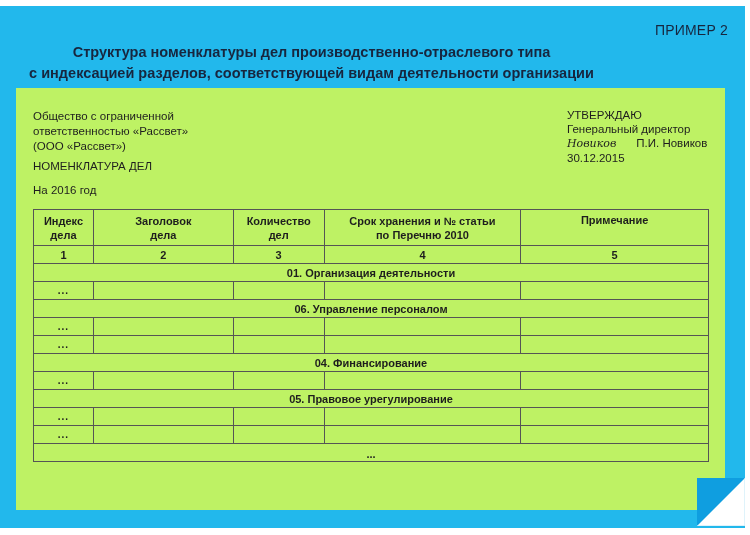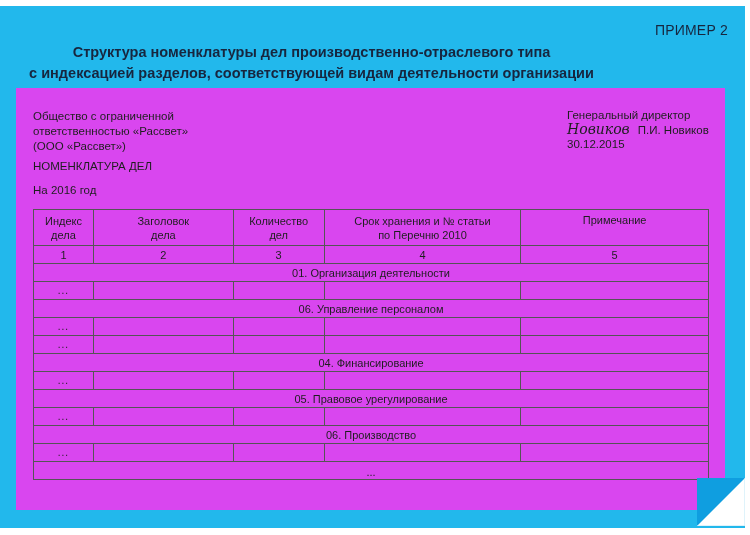--- a/index.html
+++ b/index.html
@@ -18,41 +18,42 @@
       font-size: 14px; font-weight: normal; color: #17263f;
       letter-spacing: 0.2px;
     }
     .title {
       position: absolute; left: 0; width: 623px; top: 42px;
       text-align: center; font-size: 14.5px; font-weight: bold; color: #17263f;
       line-height: 21px;
     }
     .card {
       position: absolute; left: 16px; top: 88px; width: 709px; height: 422px;
-      background: #d946ef;
+      background: #bef264;
     }
     .org {
       position: absolute; left: 17px; top: 21px;
       font-size: 11.5px; line-height: 15px; color: #1e1e1e;
     }
     .doc-title { position: absolute; left: 17px; top: 72px; font-size: 11.5px; color: #1e1e1e; text-align: right; }
     .year { position: absolute; left: 17px; top: 96px; font-size: 11.5px; color: #1e1e1e; text-align: right; }
     .approve {
       position: absolute; left: 551px; top: 20px;
       font-size: 11.5px; line-height: 14px; color: #1e1e1e;
     }
-    .approve .sig { font-family: "DejaVu Serif", serif; font-style: italic; font-size: 14px; margin-right: 8px; }
+    .approve .sig { font-family: "DejaVu Serif", serif; font-style: italic; font-size: 11px; margin-right: 20px; }
     table.nom {
       position: absolute; left: 17px; top: 121px;
       border-collapse: collapse; width: 676px;
       font-size: 11px; color: #1e1e1e;
     }
     table.nom td {
       border: 1px solid #555555; padding: 0; text-align: center; height: 17px;
       line-height: 14px;
+      font-weight: bold;
     }
     table.nom tr.head td { height: 32px; }
     table.nom tr.section td { height: 17px; }
     table.nom tr.data td { height: 17px; }
     table.nom tr.data td.idx { font-size: 10px; letter-spacing: 1px; }
     .fold {
       position: absolute; left: 697px; top: 478px; width: 48px; height: 48px;
     }
   </style>
 </head>
@@ -69,20 +70,21 @@
 <div class="card">
   <div class="org">
     <div>Общество с ограниченной</div>
     <div>ответственностью «Рассвет»</div>
     <div>(ООО «Рассвет»)</div>
   </div>
   <div class="doc-title">НОМЕНКЛАТУРА ДЕЛ</div>
   <div class="year">На 2016 год</div>
 
   <div class="approve">
+    <div>УТВЕРЖДАЮ</div>
     <div>Генеральный директор</div>
     <div>
       <span class="sig">Новиков</span><span>П.И. Новиков</span>
     </div>
     <div>30.12.2015</div>
   </div>
 
   <table class="nom">
     <colgroup>
       <col style="width:60px">
@@ -166,23 +168,20 @@
           <td colspan="5">05. Правовое урегулирование</td>
         </tr>
     <tr class="data">
           <td class="idx">...</td>
           <td></td>
           <td></td>
           <td></td>
           <td></td>
         </tr>
 
-    <tr class="section">
-          <td colspan="5">06. Производство</td>
-        </tr>
     <tr class="data">
           <td class="idx">...</td>
           <td></td>
           <td></td>
           <td></td>
           <td></td>
         </tr>
 
     <tr class="section">
           <td colspan="5" style="vertical-align:bottom">...</td>

